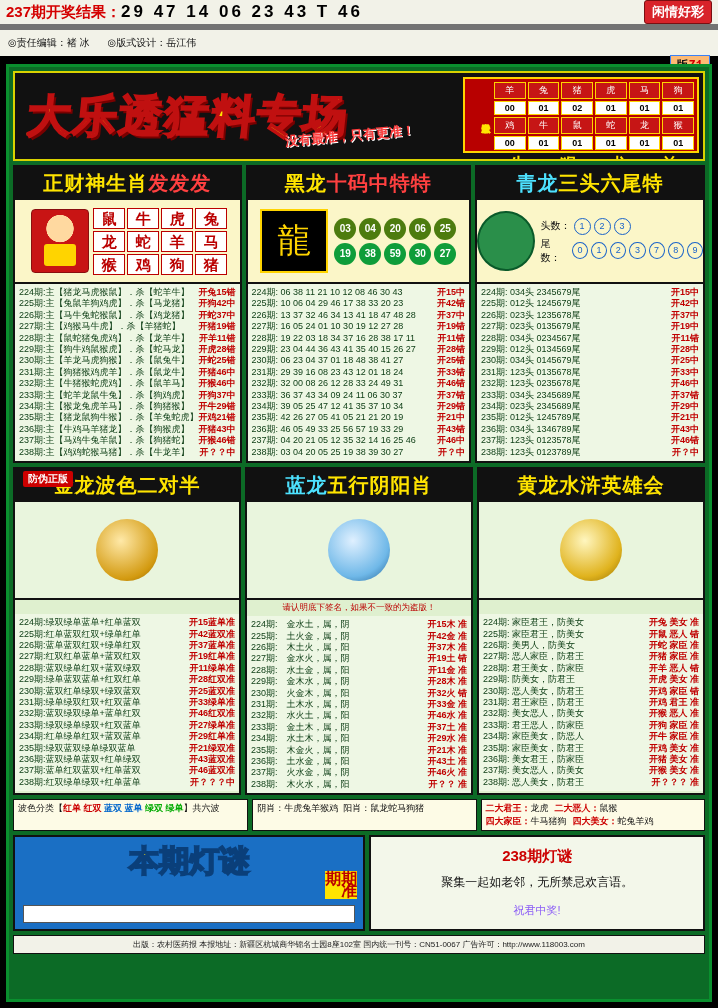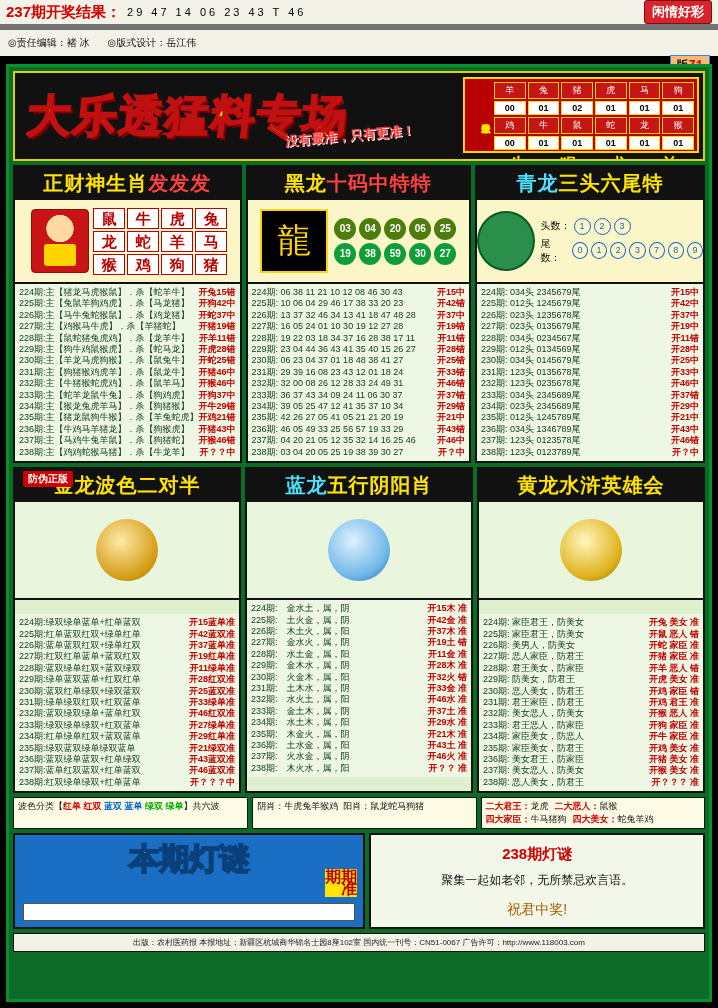--- a/index.html
+++ b/index.html
@@ -10,21 +10,21 @@
     overflow:hidden;
   }
   .page{position:relative;width:718px;height:1008px;background:#000;}
 
   
   .topbar{
     height:30px;background:#f2f2e8;border-bottom:6px solid #737373;
     display:flex;align-items:center;padding:0 6px;box-sizing:border-box;
   }
   .topbar .lbl{color:#d40000;font-weight:bold;font-size:15px;letter-spacing:0;}
-  .topbar .nums{color:#000;font-weight:normal;font-size:11px;margin-left:6px;letter-spacing:3px;}
+  .topbar .nums{color:#000;font-weight:bold;font-size:17px;letter-spacing:3px;}
   .topbar .plate{
     margin-left:auto;background:#d8232a;color:#fff;font-weight:bold;font-size:13px;
     border-radius:3px;padding:2px 7px;border:1px solid #7a0f12;
   }
   .sub{
     height:28px;background:#f2f2e8;border-bottom:2px solid #000;
     display:flex;align-items:center;padding:0 8px;box-sizing:border-box;font-size:10px;color:#111;
   }
   .sub .credits{display:flex;gap:18px;}
   .sub .brand{margin-left:auto;display:flex;align-items:center;gap:8px;margin-top:44px;}
@@ -130,21 +130,21 @@
   .lant{flex:1.05;background:#1a6fc4;border:2px solid #111;position:relative;overflow:hidden;}
   .lant .tl{
     position:absolute;left:50%;top:4px;transform:translateX(-50%);
     font-size:30px;font-weight:bold;color:#ffe400;-webkit-text-stroke:2px #0a3f7a;white-space:nowrap;
   }
   .lant .badge{position:absolute;right:6px;top:34px;background:#ffe400;color:#b00;font-size:16px;font-weight:bold;padding:2px 0;line-height:12px;text-align:right;}
   .lant .inputbar{position:absolute;left:8px;right:8px;bottom:6px;height:16px;background:#fff;border:1px solid #555;}
   .riddle{flex:1;background:#f3f7ea;border:2px solid #111;text-align:center;padding-top:8px;box-sizing:border-box;}
   .riddle h4{margin:2px 0 8px;color:#c00;font-size:15px;}
   .riddle p{margin:6px 16px;font-size:12px;color:#111;}
-  .riddle .wish{color:#a16207;font-size:14px;margin-top:12px;}
+  .riddle .wish{color:#8b5cf6;font-size:11px;margin-top:12px;}
 
   .copy{
     margin-top:4px;background:#f2f2e8;border:1px solid #111;text-align:center;
     font-size:8px;color:#222;padding:3px 0;
   }
 </style>
 </head>
 <body>
 
 <div class="page">
@@ -543,20 +543,21 @@
                 <span class="t">238期:红双绿单绿双+红单蓝单</span>
                 <span class="v">开？？？中</span>
               </div>
             </div>
           </div>
           <div class="midcol" style="position: relative;">
             <div class="colhead"><span class="cyan">蓝龙</span><span>五行阴阳肖</span></div>
             <div class="pic">
               <div class="coin2"></div>
             </div>
+            <div class="notice">请认明底下签名，如果不一致的为盗版！</div>
             <div class="list">
               <div class="row">
                 <span class="t">224期:　金水土，属，阴</span>
                 <span class="v">开15木 准</span>
               </div>
               <div class="row">
                 <span class="t">225期:　土火金，属，阴</span>
                 <span class="v">开42金 准</span>
               </div>
               <div class="row">

